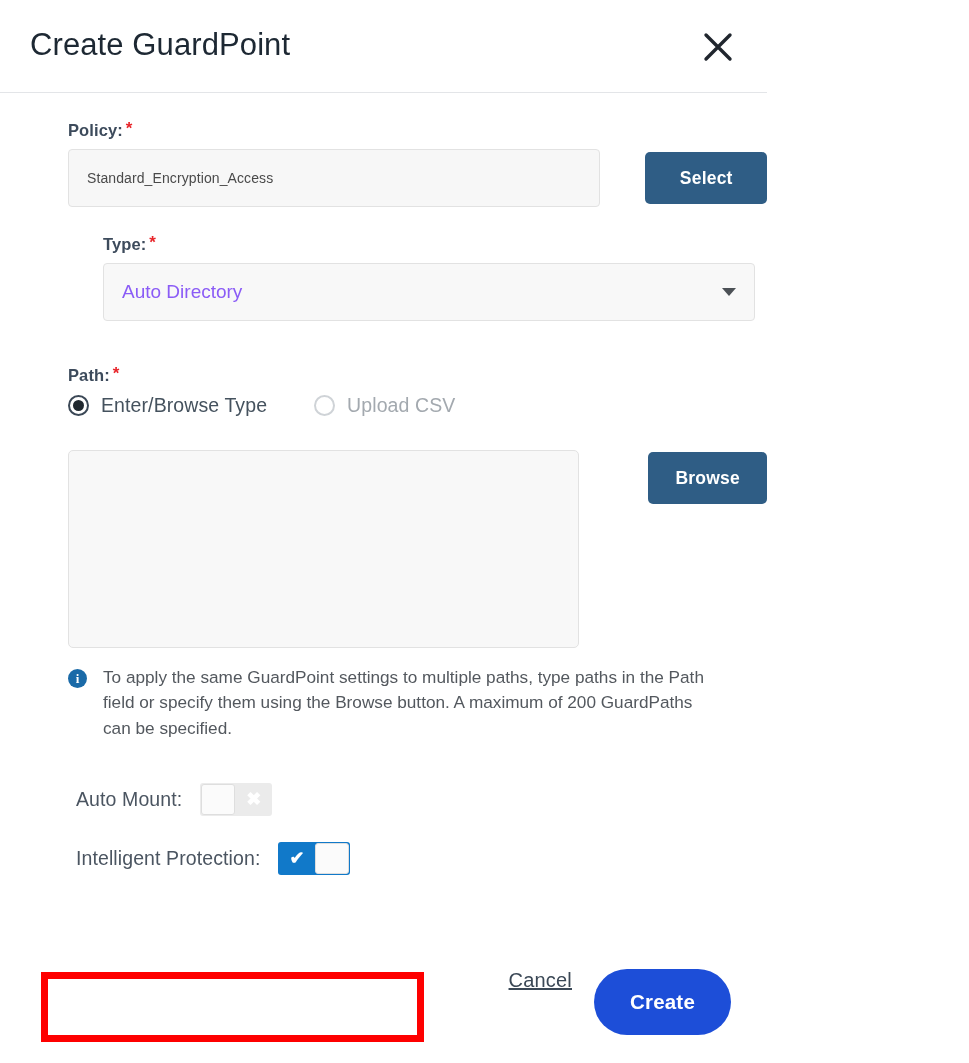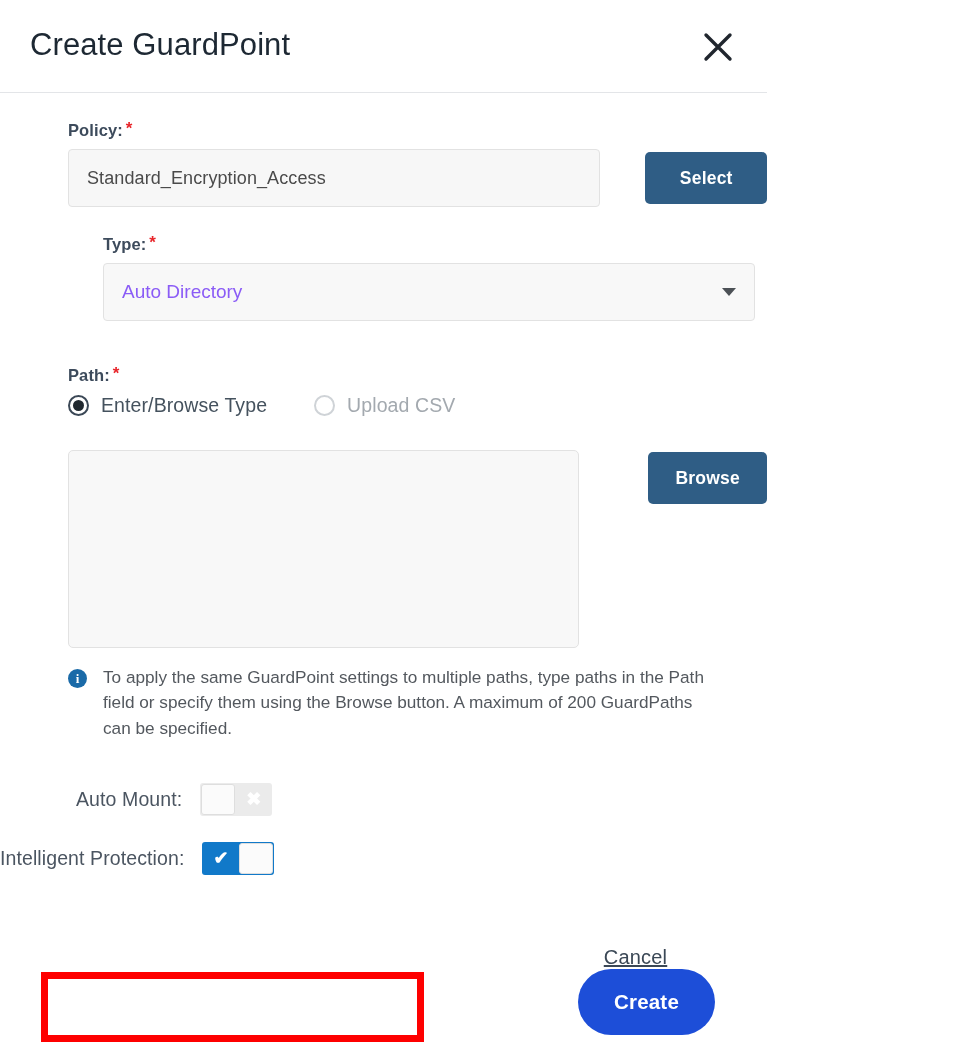--- a/index.html
+++ b/index.html
@@ -91,21 +91,21 @@
   
   .text-input {
     width: 652px;
     height: 58px;
     background: #f7f7f7;
     border: 1px solid #e2e2e2;
     border-radius: 4px;
     display: flex;
     align-items: center;
     padding: 0 18px;
-    font-size: 18px;
+    font-size: 14px;
     color: #4a4a4a;
     font-family: "Liberation Sans", sans-serif;
     letter-spacing: 0.1px;
   }
 
   
   .btn-blue {
     background: #2f5d85;
     color: #ffffff;
     border: none;
@@ -278,31 +278,31 @@
     position: absolute;
     left: 41px;
     top: 879px;
     width: 383px;
     height: 70px;
     border: 7px solid #fe0000;
     background: transparent;
     pointer-events: none;
   }
   .ip-row {
+    padding-left: 76px;
     margin-top: 26px;
   }
 
   
   .dialog-footer {
     position: absolute;
-    right: 52px;
+    right: 36px;
     bottom: 28px;
     display: flex;
-    align-items: center;
-    flex-direction: column;
+    align-items: flex-start;
   }
   .link-cancel {
     font-size: 20px;
     color: #3b4856;
     text-decoration: underline;
     cursor: pointer;
     background: none;
     border: none;
     font-family: "Liberation Sans", sans-serif;
     padding: 0;

